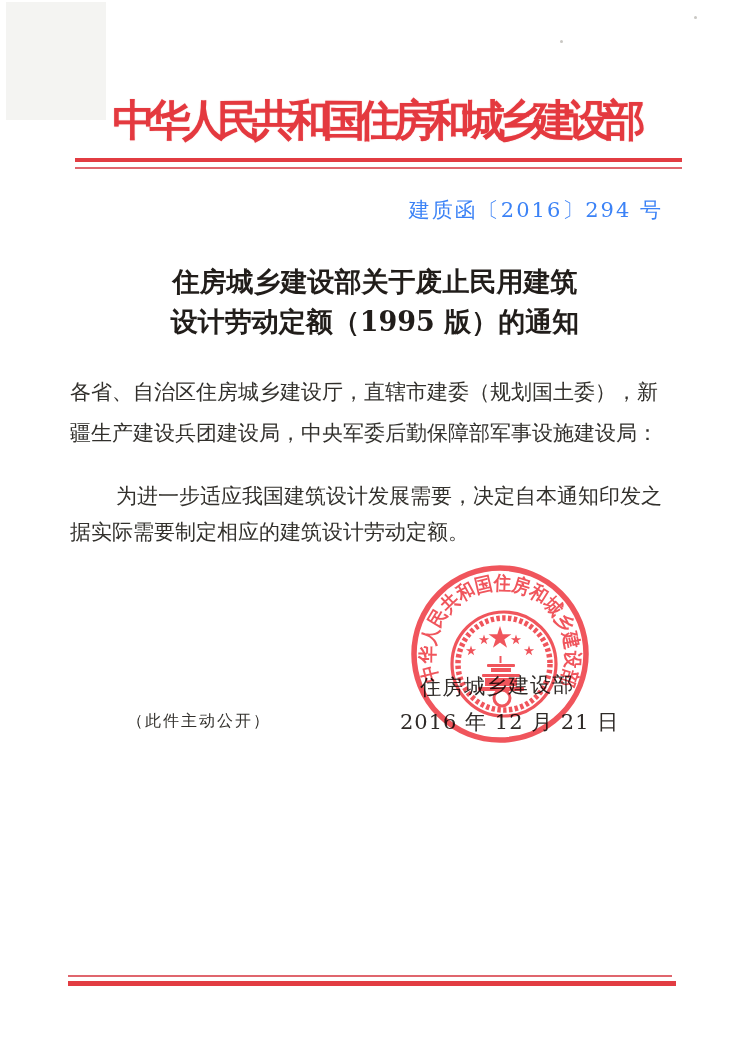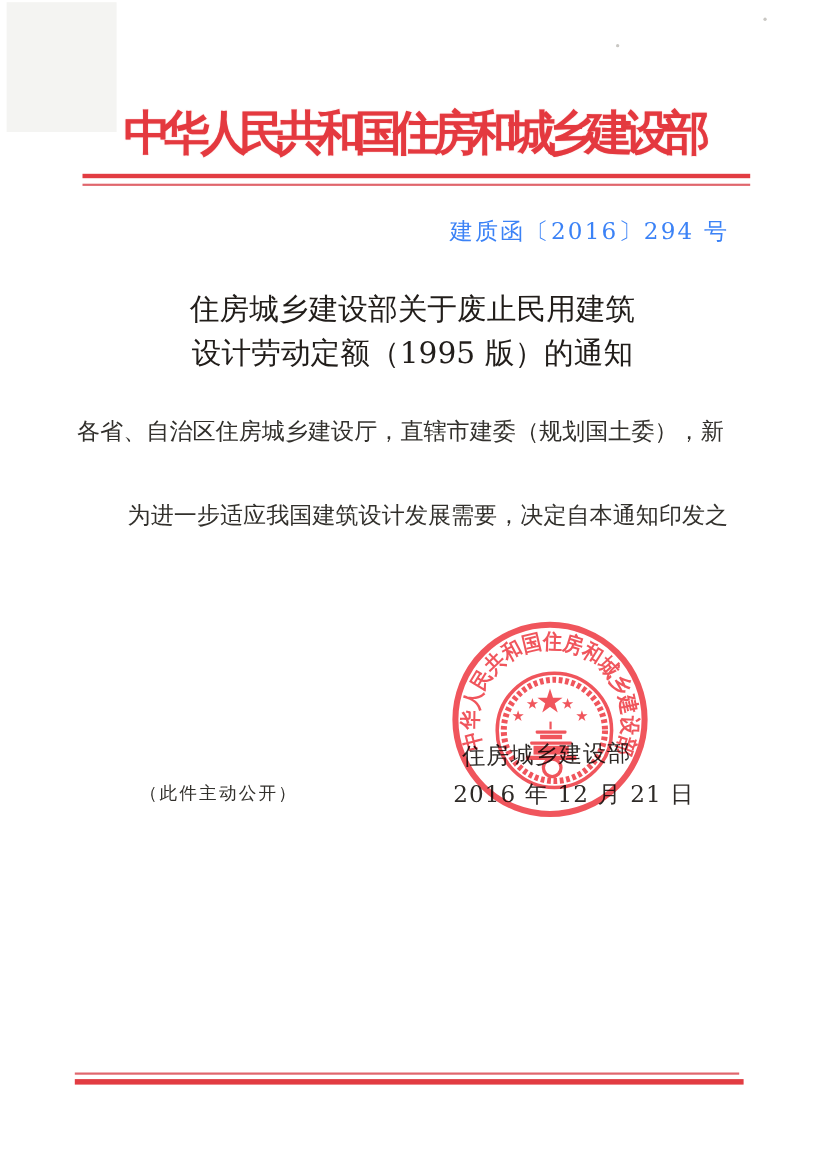--- a/index.html
+++ b/index.html
@@ -40,52 +40,52 @@
     color:#3b82f6;
     letter-spacing:2px;
     white-space:nowrap;
   }
   
   .doc-title{
     left:0;top:262px;width:750px;
     text-align:center;
     font-size:27px;
     line-height:40px;
-    font-weight:normal;
+    font-weight:bold;
     color:#211d1a;
     letter-spacing:0px;
   }
   .doc-title .tline{white-space:nowrap;}
   
   .body-block{
     left:70px;width:580px;
     color:#32302c;
     font-size:21px;
     white-space:nowrap;
   }
   .recipients{top:372px;line-height:41px;}
   .main-para{top:451px;line-height:35.5px;}
-  .main-para .indent{padding-left:46px;}
+  .main-para .indent{padding-left:46px;margin-top:28px;}
   
   .seal{
     left:406px;top:564px;width:188px;height:180px;
     opacity:.88;
   }
   .signature{
     left:420px;top:672px;
     font-size:21px;
     color:#2e2a27;
     letter-spacing:1px;
     white-space:nowrap;
     z-index:5;
     mix-blend-mode:multiply;
     transform:rotate(-1.2deg);
   }
   .sign-date{
-    left:412px;top:708px;
+    left:400px;top:708px;
     font-size:21px;
     color:#2e2a27;
     letter-spacing:1px;
     white-space:nowrap;
     z-index:5;
     mix-blend-mode:multiply;
   }
   .footer-note{
     left:127px;top:711px;
     font-size:16px;
@@ -106,24 +106,26 @@
 
 <div class="abs doc-number">建质函〔2016〕294 号</div>
 
 <div class="abs doc-title">
   <div class="tline">住房城乡建设部关于废止民用建筑</div>
   <div class="tline">设计劳动定额（1995 版）的通知</div>
 </div>
 
 <div class="abs body-block recipients">
   <div>各省、自治区住房城乡建设厅，直辖市建委（规划国土委），新</div>
+  <div>疆生产建设兵团建设局，中央军委后勤保障部军事设施建设局：</div>
 </div>
 
 <div class="abs body-block main-para">
   <div class="indent">为进一步适应我国建筑设计发展需要，决定自本通知印发之</div>
+  <div>据实际需要制定相应的建筑设计劳动定额。</div>
 </div>
 
 <svg class="abs seal" viewBox="0 0 188 180" xmlns="http://www.w3.org/2000/svg">
 
   <circle cx="94" cy="90" r="86" fill="none" stroke="#ee3e46" stroke-width="5.5"></circle>
 
   <defs>
     <path id="sealArc" d="M 32.8 116.2 A 66 66 0 1 1 155.2 116.2" fill="none"></path>
   </defs>
   <text font-size="19.5" font-weight="bold" fill="#ee3e46" font-family="DejaVu Serif, Liberation Serif, serif">

